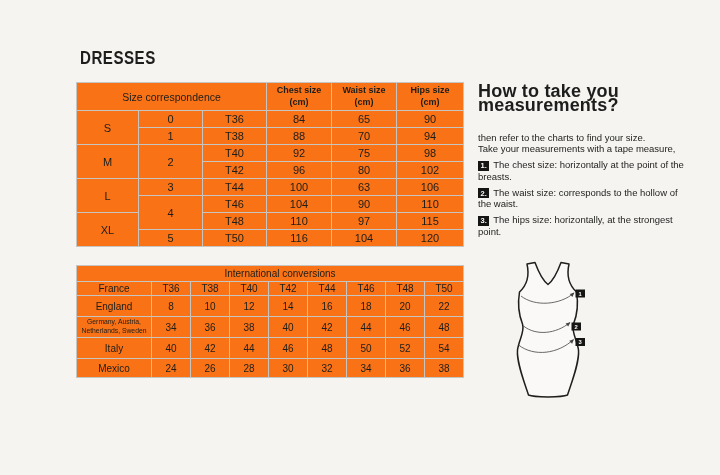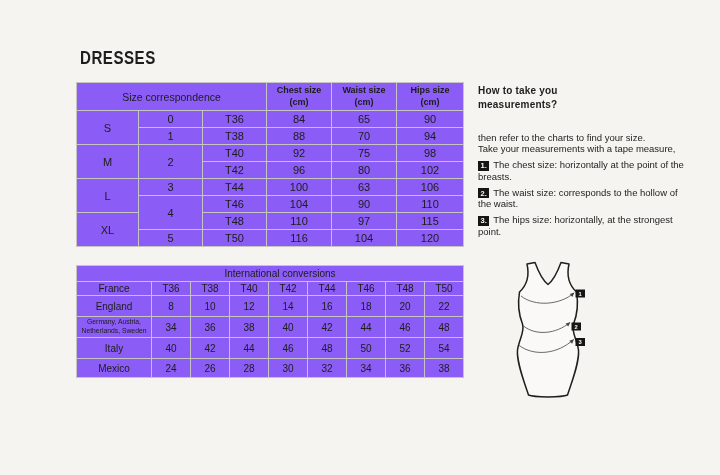--- a/index.html
+++ b/index.html
@@ -1,42 +1,42 @@
 <!DOCTYPE html>
 <html><head>
 <meta charset="utf-8">
 <style>
   html,body{margin:0;padding:0;background:#e9e8e6;}
   .page{position:relative;width:720px;height:475px;background:#f5f4f1;overflow:hidden;
         font-family:"Liberation Sans",sans-serif;color:#1d1d1b;}
   .title{position:absolute;left:80px;top:48px;font-size:18px;font-weight:700;letter-spacing:.6px;
          transform:scaleX(.84);transform-origin:0 50%;white-space:nowrap;}
 
-  table{position:absolute;border-collapse:collapse;table-layout:fixed;background:#8b5cf6;}
+  table{position:absolute;border-collapse:collapse;table-layout:fixed;background:#f97316;}
   th,td{border:1px solid #c6c5c2;text-align:center;vertical-align:middle;font-weight:400;padding:0;overflow:hidden;}
 
   
   .t1{left:76px;top:82px;width:387px;}
   .t1 thead th{height:27px;font-size:10.5px;}
   .t1 .colh{font-size:9px;line-height:1.3;}
   .t1 .colh span{display:block;font-weight:bold;}
   .t1 tbody th,.t1 tbody td{height:16px;font-size:11px;}
 
   
   .t2{left:76px;top:265px;width:387px;}
   .t2 th,.t2 td{font-size:10px;}
   .t2 thead th{height:15px;padding-left:20px;}
   .t2 tbody tr{height:21px;}
   .t2 tr.rf{height:14px;}
   .t2 tr.rmx{height:19px;}
   .t2 .multi{font-size:6.8px;line-height:1.3;padding:0 4px;}
 
   
   .howto{position:absolute;left:478px;top:84px;width:238px;}
-  .h2{font-size:10px;font-weight:700;line-height:14px;letter-spacing:.2px;}
+  .h2{font-size:18px;font-weight:700;line-height:14px;letter-spacing:.2px;}
   .h2 span{display:block;}
   .intro{margin:21px 0 0;font-size:9.5px;line-height:10.5px;}
   .intro span{display:block;}
   .step{margin-top:5px;font-size:9.5px;line-height:11px;width:214px;}
   .step:first-of-type{margin-top:17px;}
   .badge{display:inline-block;background:#151513;color:#fff;font-size:7.5px;font-weight:700;
          line-height:1;padding:1.5px 2.5px 1px;margin-right:4px;}
 
   
   .dress{position:absolute;left:500px;top:258px;width:96px;height:150px;}

